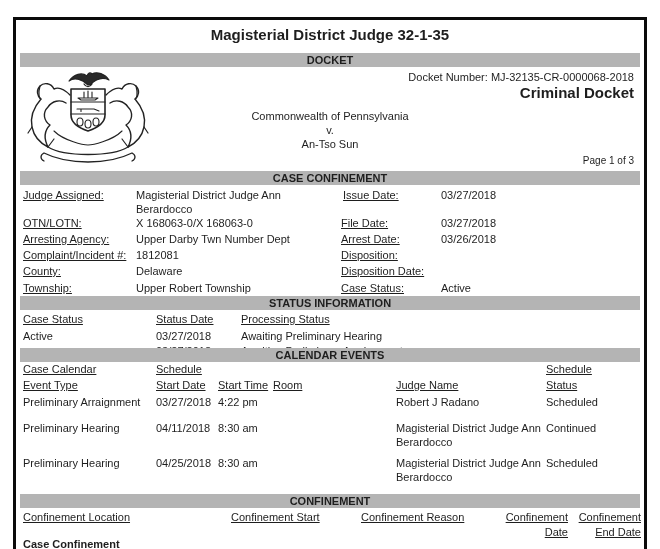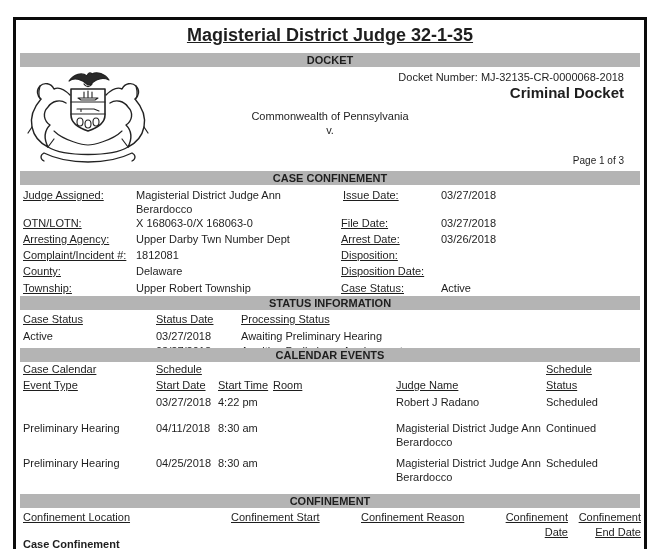--- a/index.html
+++ b/index.html
@@ -16,23 +16,23 @@
   }
   .t{position:absolute;font-size:11px;line-height:14px;white-space:nowrap;}
   .wrap{white-space:normal;}
   .b{font-weight:bold;}
   .u{text-decoration:underline;}
   .bar{
     position:absolute;left:4px;right:4px;height:14px;background:#b4b4b4;
     text-align:center;font-weight:bold;font-size:11px;line-height:14px;
     white-space:nowrap;
   }
-  .title{position:absolute;left:0;right:0;top:6px;text-align:center;font-weight:bold;font-size:18px;line-height:18px;text-decoration:underline;}
+  .title{position:absolute;left:0;right:0;top:6px;text-align:center;font-weight:bold;font-size:15px;line-height:18px;}
   .criminal{font-size:15px;line-height:18px;font-weight:bold;}
-  .right8{right:20px;text-align:left;}
+  .right8{right:10px;text-align:left;}
   .cap{position:absolute;left:0;right:0;top:89px;text-align:center;font-size:11px;line-height:14px;}
   .pageind{font-size:10px;}
   .seal{position:absolute;left:8px;top:49px;width:128px;height:102px;}
   .conf2{position:absolute;top:490px;font-size:11px;line-height:15px;text-align:right;}
   .conf2 div{text-decoration:underline;}
 </style>
 </head>
 <body>
 
 <div class="page">
@@ -60,20 +60,21 @@
         <path d="M82 26 C88 20 94 18 98 20 C101 14 108 13 112 17 C116 21 115 27 111 30 C118 38 122 48 120 58 C118 68 112 74 104 78 C108 70 108 62 102 56 C108 52 110 44 104 38 C100 32 92 30 86 34" stroke-width="1.4"></path>
         <path d="M112 17 C114 24 113 30 111 30 M104 78 L98 70 M120 58 L124 64" stroke-width="1.2"></path>
         <path d="M24 78 C40 88 88 88 104 78 M20 84 C44 96 84 96 108 84 M20 84 C16 86 16 90 20 92 M108 84 C112 86 112 90 108 92" stroke-width="1.3"></path>
         <path d="M30 62 C40 72 60 76 64 76 C68 76 88 72 98 62" stroke-width="1.1"></path>
       </g>
     </svg>
 
     <div class="cap">
       <div>Commonwealth of Pennsylvania</div>
       <div>v.</div>
+      <div>An-Tso Sun</div>
     </div>
     <div class="t right8 pageind" style="top:134px">Page 1 of 3</div>
 
     <div class="bar" style="top:151px">CASE CONFINEMENT</div>
 
     <span class="t u" style="left:7px;top:168px">Judge Assigned:</span>
     <span class="t wrap" style="left:120px;top:168px;width:178px">Magisterial District Judge Ann Berardocco</span>
     <span class="t u" style="left:7px;top:196px">OTN/LOTN:</span>
     <span class="t" style="left:120px;top:196px">X 168063-0/X 168063-0</span>
     <span class="t u" style="left:7px;top:212px">Arresting Agency:</span>
@@ -113,20 +114,21 @@
     <span class="t u" style="left:7px;top:342px">Case Calendar</span>
     <span class="t u" style="left:140px;top:342px">Schedule</span>
     <span class="t u" style="left:530px;top:342px">Schedule</span>
     <span class="t u" style="left:7px;top:358px">Event Type</span>
     <span class="t u" style="left:140px;top:358px">Start Date</span>
     <span class="t u" style="left:202px;top:358px">Start Time</span>
     <span class="t u" style="left:257px;top:358px">Room</span>
     <span class="t u" style="left:380px;top:358px">Judge Name</span>
     <span class="t u" style="left:530px;top:358px">Status</span>
 
+    <span class="t" style="left:7px;top:375px">Preliminary Arraignment</span>
     <span class="t" style="left:140px;top:375px">03/27/2018</span>
     <span class="t" style="left:202px;top:375px">4:22 pm</span>
     <span class="t" style="left:380px;top:375px">Robert J Radano</span>
     <span class="t" style="left:530px;top:375px">Scheduled</span>
 
     <span class="t" style="left:7px;top:401px">Preliminary Hearing</span>
     <span class="t" style="left:140px;top:401px">04/11/2018</span>
     <span class="t" style="left:202px;top:401px">8:30 am</span>
     <span class="t wrap" style="left:380px;top:401px;width:158px">Magisterial District Judge Ann Berardocco</span>
     <span class="t" style="left:530px;top:401px">Continued</span>

